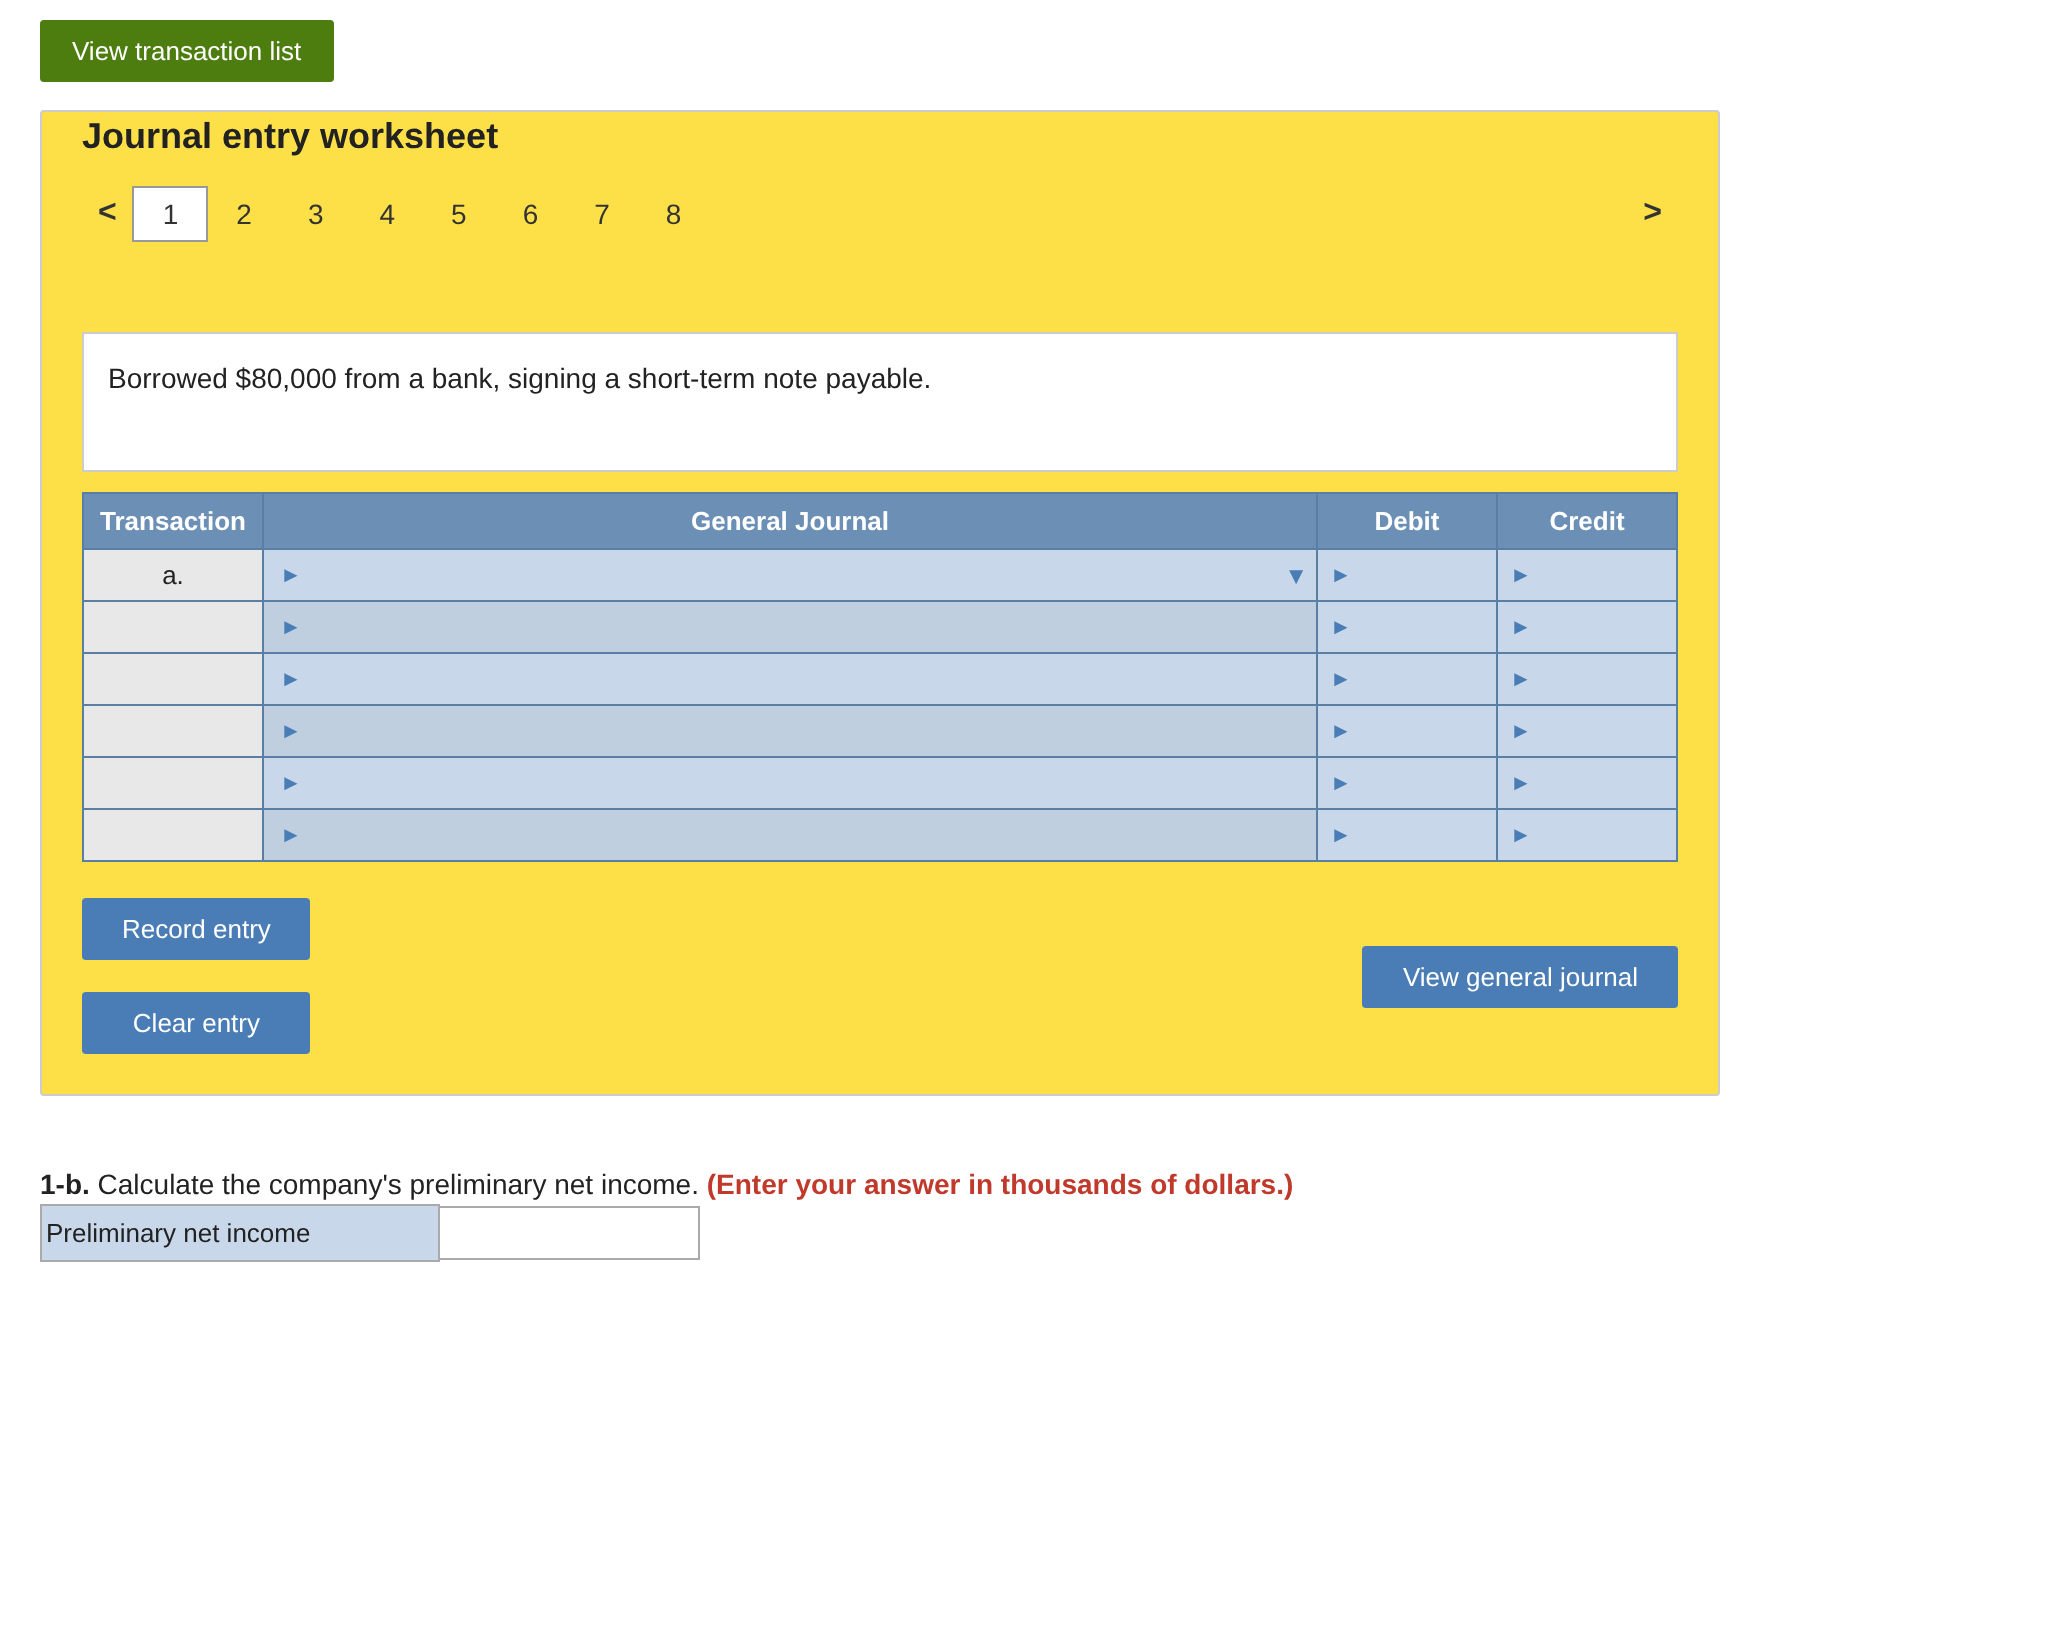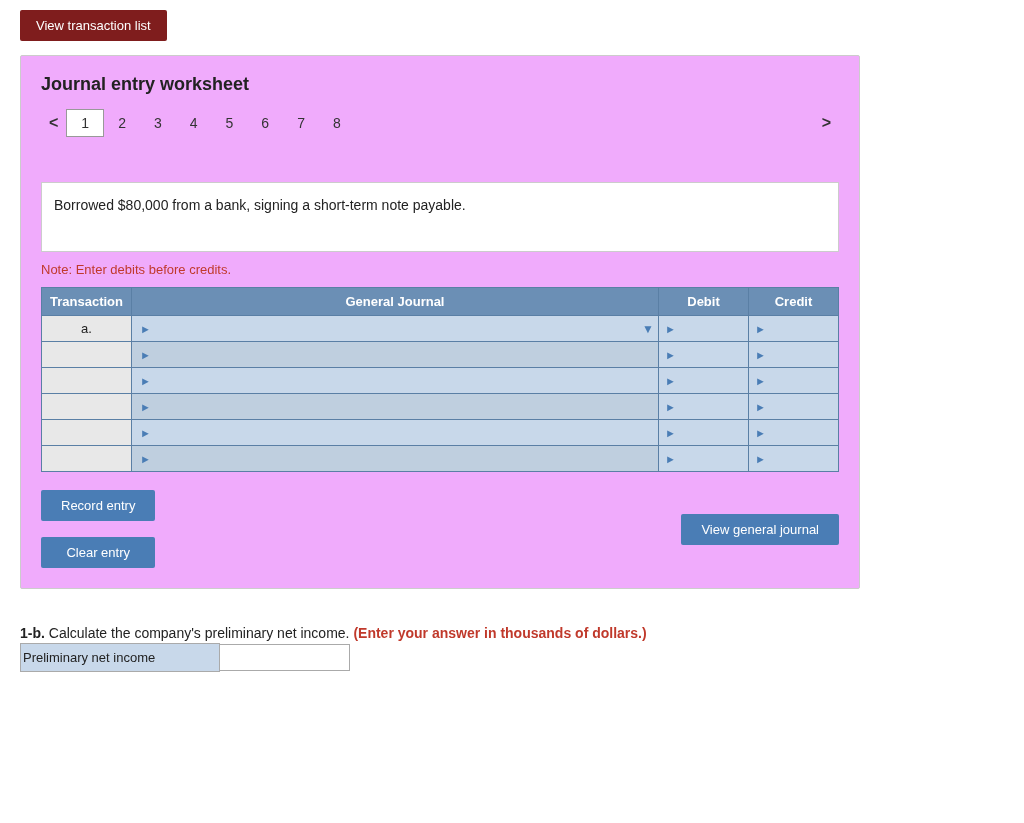--- a/index.html
+++ b/index.html
@@ -5,34 +5,34 @@
     * { box-sizing: border-box; margin: 0; padding: 0; }
     body {
       font-family: Arial, sans-serif;
       font-size: 14px;
       background: #fff;
       padding: 10px 20px;
       color: #222;
     }
 
     .view-transaction-btn {
-      background: #7f1d1d;
+      background: #4d7c0f;
       color: #fff;
       border: none;
       padding: 8px 16px;
       cursor: pointer;
       font-size: 13px;
       border-radius: 2px;
       margin-bottom: 14px;
     }
 
     .worksheet-container {
       border: 1px solid #ccc;
-      background: #f0abfc;
-      padding: 18px 20px 20px 20px;
+      background: #fde047;
+      padding: 2px 20px 20px 20px;
       max-width: 840px;
       border-radius: 2px;
     }
 
     .worksheet-title {
       font-weight: bold;
       font-size: 18px;
       margin-bottom: 14px;
     }
 
@@ -251,21 +251,20 @@
     <div class="tab-item">4</div>
     <div class="tab-item">5</div>
     <div class="tab-item">6</div>
     <div class="tab-item">7</div>
     <div class="tab-item">8</div>
     <span class="nav-arrow" style="margin-left: auto;">&gt;</span>
   </div>
 
   <div class="description-box">Borrowed $80,000 from a bank, signing a short-term note payable.</div>
 
-  <div class="note-text">Note: Enter debits before credits.</div>
 
   <table class="journal-table">
     <thead>
       <tr>
         <th>Transaction</th>
         <th class="general-journal">General Journal</th>
         <th>Debit</th>
         <th>Credit</th>
       </tr>
     </thead>

